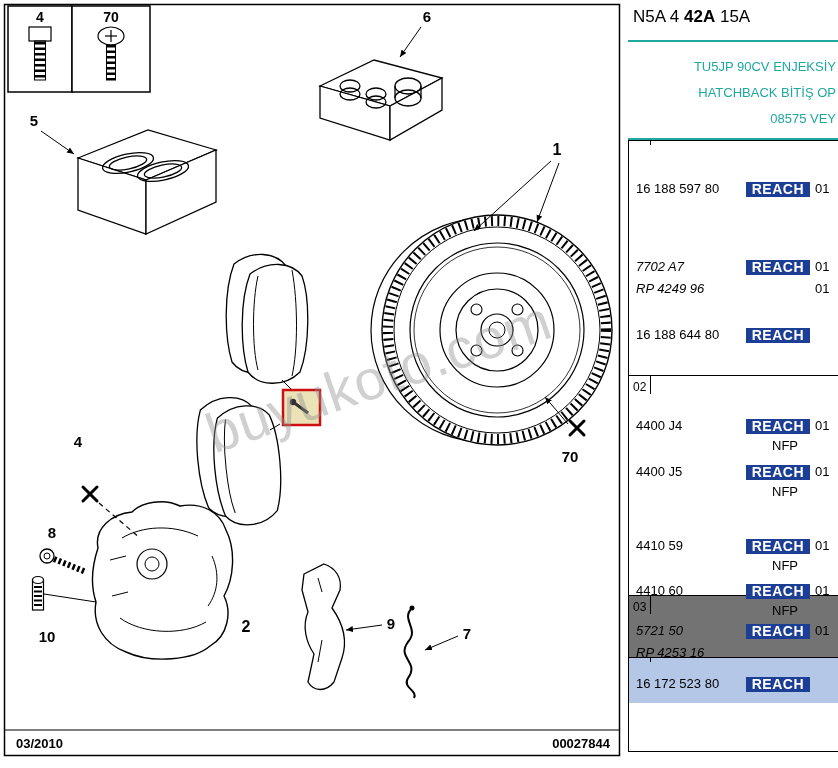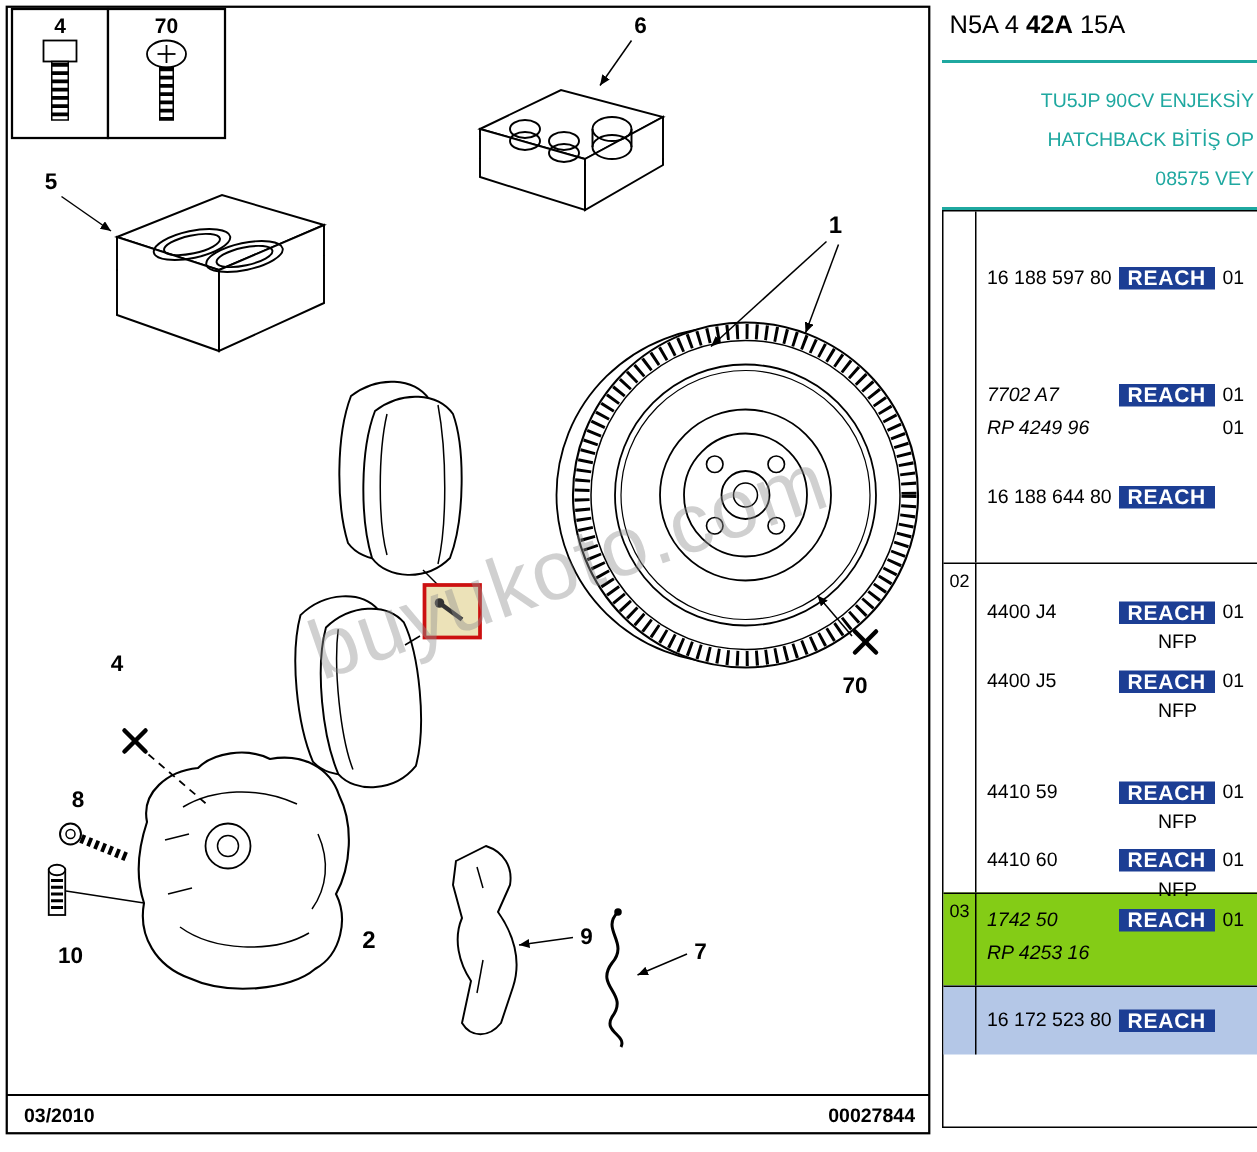--- a/index.html
+++ b/index.html
@@ -13,24 +13,24 @@
   .callout { font-weight:bold; fill:#000; }
 
   
   .panel { position:relative; width:210px; height:768px; overflow:hidden; background:#fff; }
   .panel-header { height:40px; padding:7px 0 0 5px; font-size:17px; color:#000; white-space:nowrap; }
   .panel-header .bold { font-weight:bold; }
   .panel-notes { height:100px; border-top:2px solid #1FA8A0; border-bottom:2px solid #1FA8A0;
                  padding:12px 2px 0 0; color:#1FA8A0; font-size:13px; text-align:right;
                  line-height:26px; white-space:nowrap; }
   .ptable { width:210px; height:612px; border:1px solid #000; border-right:none; }
-  .sec  { display:flex; }
+  .sec  { display:flex;flex-direction:column; }
   .sec1 { height:234px; }
   .sec2 { height:220px; border-top:1px solid #000; }
-  .sec3 { height:62px;  border-top:1px solid #000; background:#84cc16; }
+  .sec3 { height:62px;  border-top:1px solid #000; background:#737373; }
   .sec4 { height:46px;  border-top:1px solid #000; background:#B4C7E7; }
   .gutter { width:22px; flex-shrink:0; border-right:1px solid #000;
             font-size:12px; padding:4px 0 0 4px; color:#000; }
   .content { flex:1; min-width:0; }
   .prow { display:flex; align-items:center; height:20px; line-height:20px;
           padding-left:7px; padding-right:5px; font-size:13px; color:#000; }
   .ref { flex:1; white-space:nowrap; }
   .italic { font-style:italic; }
   .rp .ref { text-align:left; font-weight:normal; padding-right:4px; }
   .reach-badge { display:inline-block; flex-shrink:0; background:#1C3E94; color:#fff;
@@ -283,21 +283,21 @@
             <span class="qty">01</span>
           </div>
           <div class="note-row">NFP</div>
         </div>
       </div>
 
       <div class="sec sec3">
         <div class="gutter">03</div>
         <div class="content">
           <div class="prow" style="margin-top:7px">
-            <span class="ref italic">1742 50</span>
+            <span class="ref italic">5721 50</span>
             <span class="reach-badge">REACH</span>
             <span class="qty">01</span>
           </div>
           <div class="prow rp" style="margin-top:2px">
             <span class="ref italic">RP 4253 16</span>
             <span class="qty"></span>
           </div>
         </div>
       </div>
 

